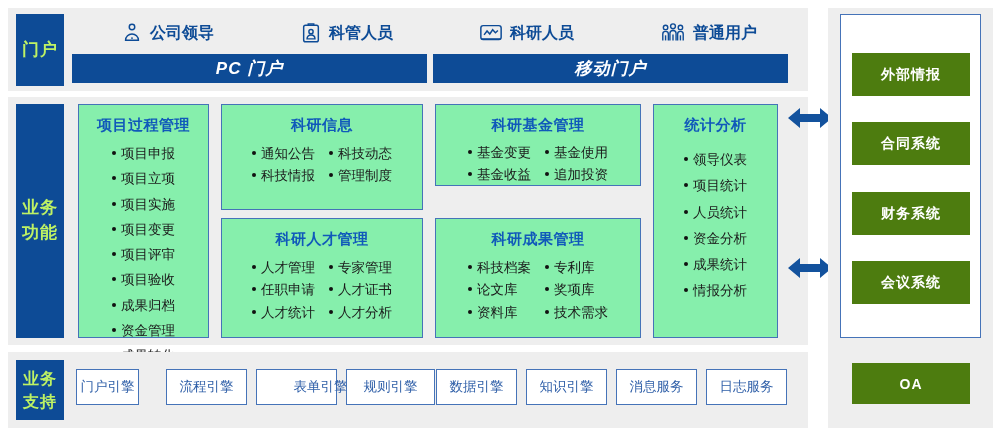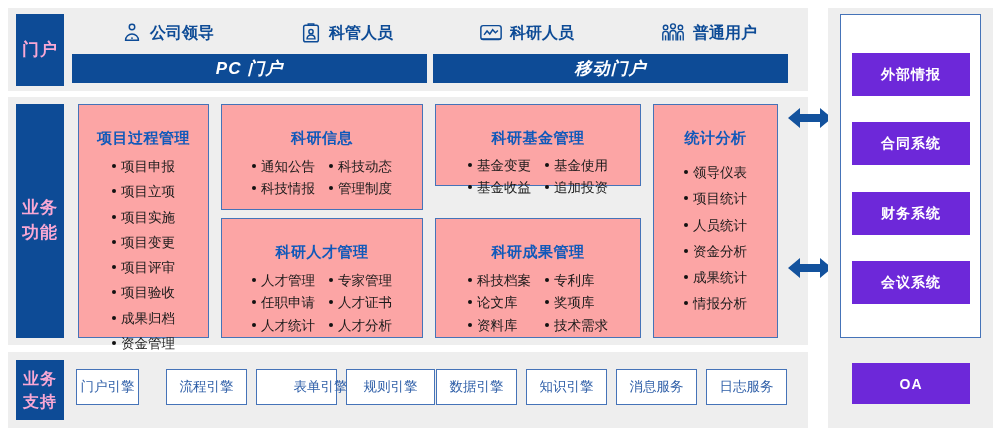--- a/index.html
+++ b/index.html
@@ -21,21 +21,21 @@
   
   .panel {
     position: absolute;
     background: #eeeeee;
   }
 
   
   .vtag {
     position: absolute;
     background: #0d4b96;
-    color: #f9a8d4;
+    color: #bef264;
     font-weight: bold;
     display: flex;
     align-items: center;
     justify-content: center;
     text-align: center;
     letter-spacing: 1px;
     line-height: 1.45;
     font-size: 17px;
   }
   .vtag.narrow { width: 1em; }
@@ -65,27 +65,27 @@
     font-style: italic;
     display: flex;
     align-items: center;
     justify-content: center;
     letter-spacing: 1px;
   }
 
   
   .card {
     position: absolute;
-    background: #fca5a5;
+    background: #86efac;
     border: 1.5px solid #4573b8;
     box-sizing: border-box;
     display: flex;
     flex-direction: column;
     align-items: center;
-    padding-top: 24px;
+    padding-top: 11px;
   }
   .card-title {
     color: #1059ba;
     font-size: 15px;
     font-weight: bold;
     letter-spacing: .5px;
     margin-bottom: 9px;
     white-space: nowrap;
   }
   .card-items {
@@ -123,21 +123,21 @@
 
   
   .ext-frame {
     position: absolute;
     background: #ffffff;
     border: 1.5px solid #4573b8;
     box-sizing: border-box;
   }
   .ext-box {
     position: absolute;
-    background: #6d28d9;
+    background: #4d7c0f;
     color: #ffffff;
     font-size: 14px;
     font-weight: bold;
     display: flex;
     align-items: center;
     justify-content: center;
     letter-spacing: 1px;
   }
 
   

